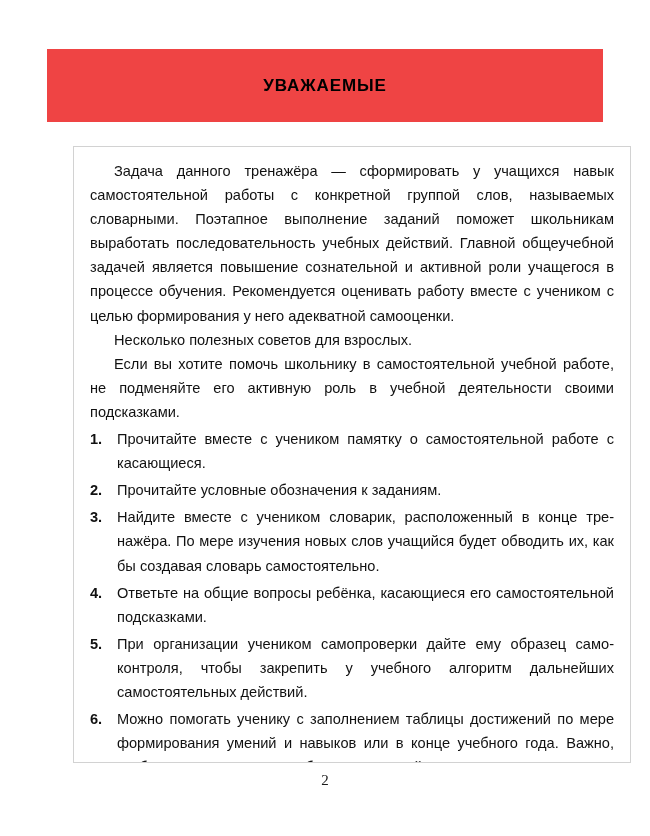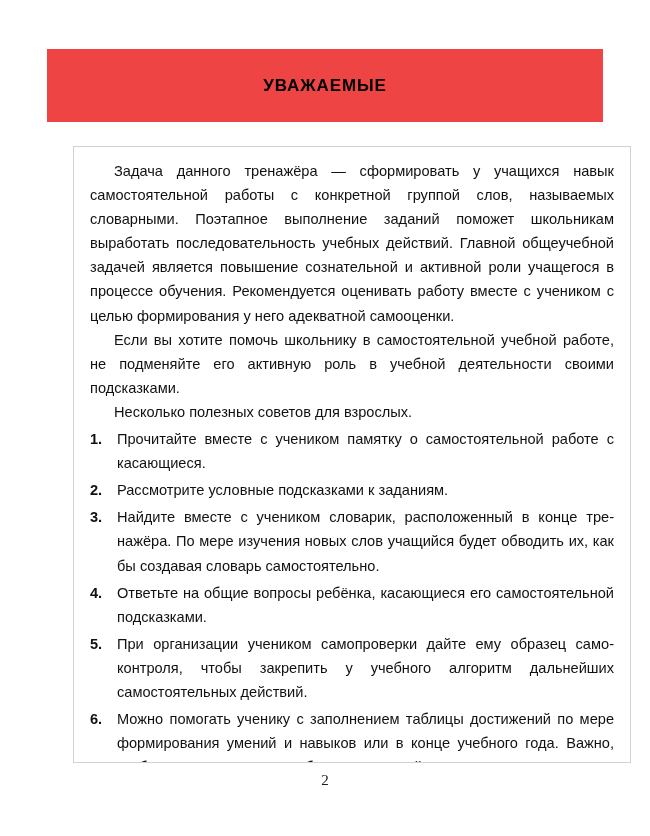--- a/index.html
+++ b/index.html
@@ -127,31 +127,31 @@
 
 <div class="page">
 
   <div class="title-band">
     <div class="title-line">УВАЖАЕМЫЕ</div>
   </div>
 
   <div class="content-box">
 
     <p class="body-text indent">Задача данного тренажёра — сформировать у учащихся навык самостоятельной работы с конкретной группой слов, называемых словарными. Поэтапное выполнение заданий поможет школьникам выработать последовательность учебных действий. Главной обще­учебной задачей является повышение сознательной и активной ро­ли учащегося в процессе обучения. Рекомендуется оценивать ра­боту вместе с учеником с целью формирования у него адекватной самооценки.</p>
+    <p class="body-text indent">Несколько полезных советов для взрослых.</p>
     <p class="body-text indent">Если вы хотите помочь школьнику в самостоятельной учебной рабо­те, не подменяйте его активную роль в учебной деятельности своими подсказками.</p>
-    <p class="body-text indent">Несколько полезных советов для взрослых.</p>
 
     <ol class="advice-list">
       <li class="advice-item">
         <span class="advice-num">1.</span>
         <span class="advice-text">Прочитайте вместе с учеником памятку о самостоятельной работе с касающиеся.</span>
       </li>
       <li class="advice-item">
         <span class="advice-num">2.</span>
-        <span class="advice-text">Рассмотрите условные подсказками к заданиям.</span>
+        <span class="advice-text">Прочитайте условные обозначения к заданиям.</span>
       </li>
       <li class="advice-item">
         <span class="advice-num">3.</span>
         <span class="advice-text">Найдите вместе с учеником  словарик, расположенный в конце тре­нажёра. По мере изучения новых слов учащийся будет обводить их, как бы создавая словарь самостоятельно.</span>
       </li>
       <li class="advice-item">
         <span class="advice-num">4.</span>
         <span class="advice-text">Ответьте на общие вопросы ребёнка, касающиеся его самостоя­тельной подсказками.</span>
       </li>
       <li class="advice-item">

